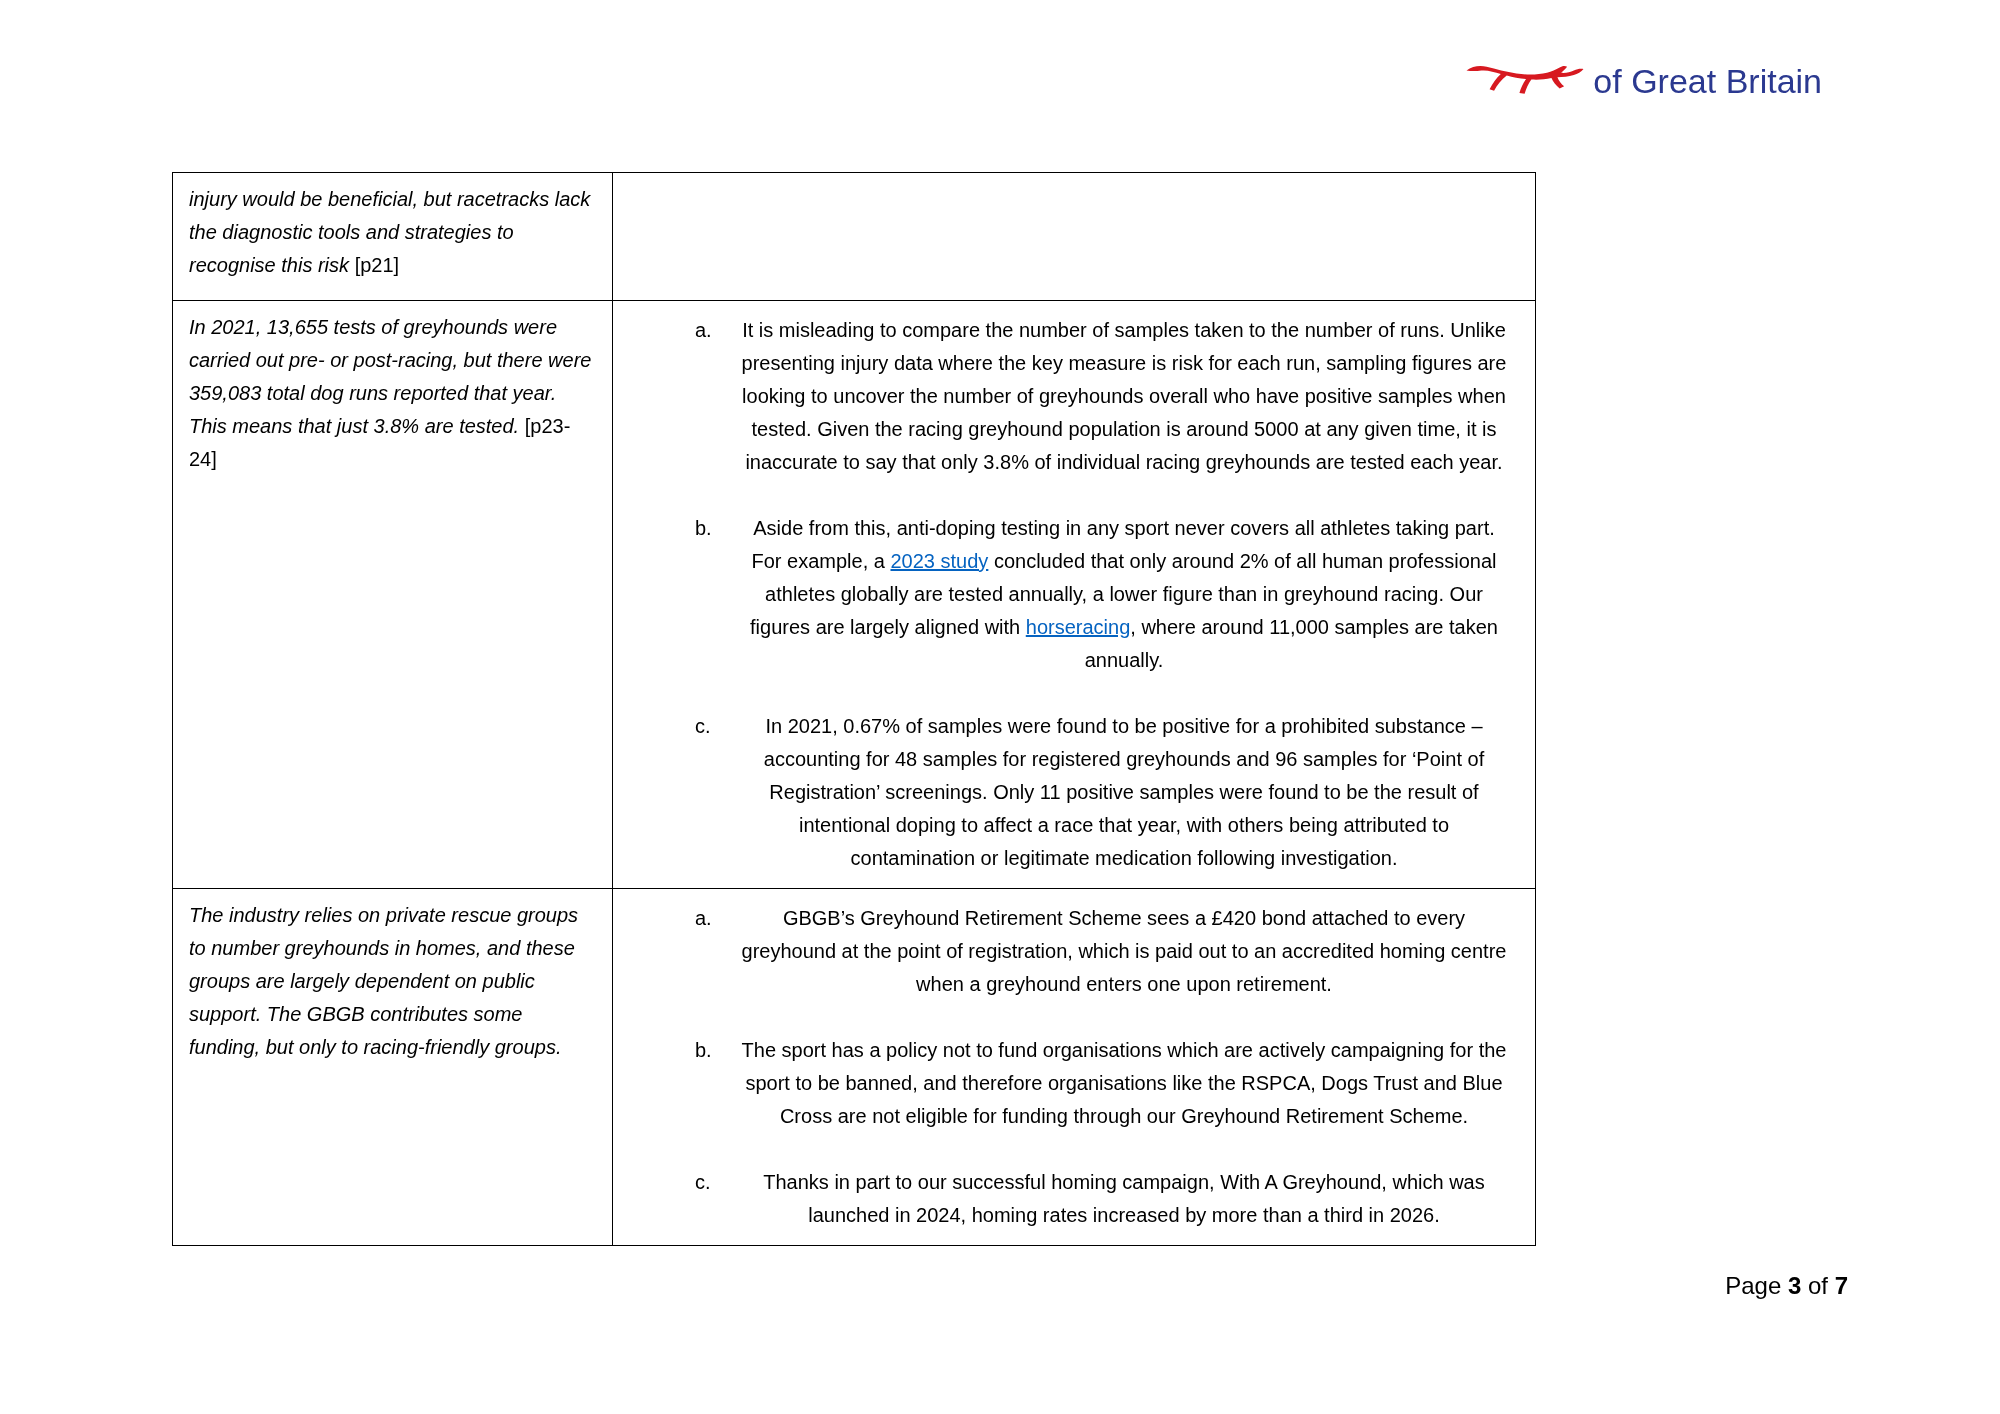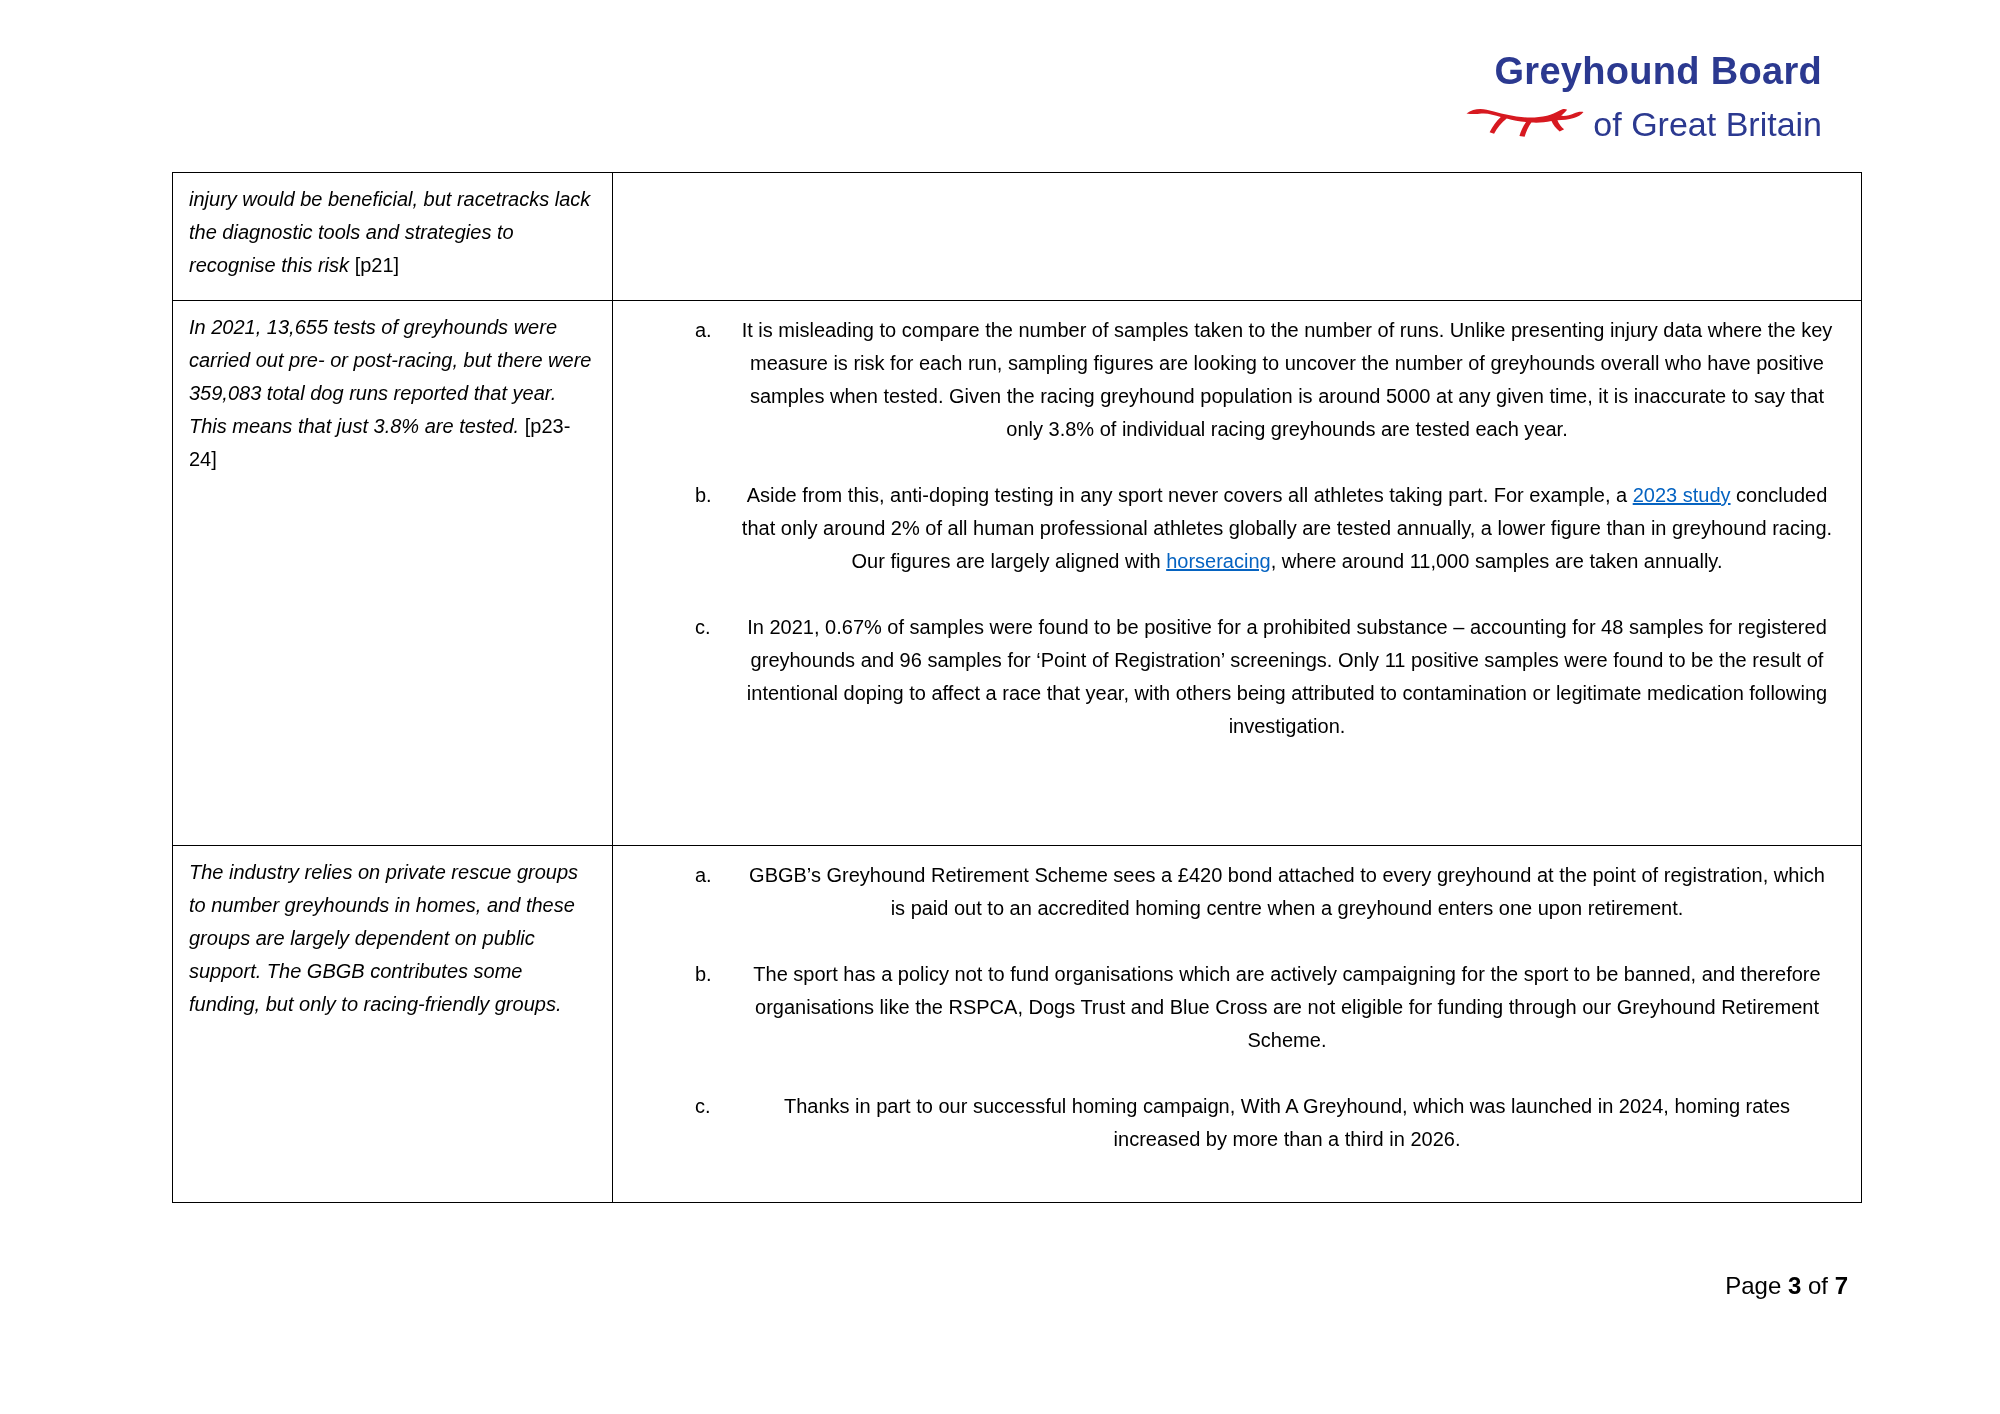--- a/index.html
+++ b/index.html
@@ -12,21 +12,21 @@
 
   
   .logo { position:absolute; top:50px; right:178px; }
   .logo-title { font-size:38px; font-weight:bold; color:var(--blue); letter-spacing:.3px; text-align:right; }
   .logo-sub { display:flex; align-items:center; justify-content:flex-end; gap:8px; margin-top:12px; }
   .logo-dog { width:120px; height:36px; margin-top:-8px; }
   .logo-subtitle { font-size:34px; color:var(--blue); }
 
   
   .doc-table {
-    position:absolute; top:172px; left:172px; width:1690px;
+    position:absolute; top:172px; left:172px; width:1364px;
     border-collapse:collapse; table-layout:fixed;
   }
   .doc-table td { border:1.5px solid #000; vertical-align:top; }
   tr.row-0 { height:128px; }
   tr.row-1 { height:545px; }
   tr.row-2 { height:357px; }
 
   .claim-cell { padding:10px 16px 10px 16px; line-height:33px; }
   .claim-text .seg-italic { font-style:italic; }
   .claim-text .seg-regular { font-style:normal; }
@@ -39,21 +39,20 @@
   a.doc-link { color:var(--link); text-decoration:underline; cursor:pointer; }
 
   
   .footer { position:absolute; top:1272px; right:152px; font-size:24px; color:#000; }
   .footer .pg-bold { font-weight:bold; }
 </style>
 </head>
 <body>
 
 <div class="logo">
-  <div class="logo-title">Greyhound Board</div>
   <div class="logo-sub">
     <svg class="logo-dog" viewBox="0 0 322 92" aria-hidden="true">
       <path d="M4 26 C20 14 40 12 58 16 C84 22 110 30 138 34 C166 38 194 38 220 32 C232 29 244 24 254 18 C260 14 268 12 274 16 C270 22 264 27 258 32 C270 33 282 31 292 26 C302 21 312 20 318 22 C312 30 302 35 292 38 C278 42 262 44 248 44 C252 54 258 62 266 68 L254 74 C244 66 236 56 232 46 C214 50 196 51 178 50 C170 62 164 74 160 88 L146 86 C150 72 156 60 164 49 C146 47 128 44 112 39 C98 50 86 64 78 80 L66 76 C74 60 84 46 96 35 C78 30 60 24 44 26 C30 28 16 28 4 26 Z" fill="#D71920"></path>
     </svg>
     <span class="logo-subtitle">of Great Britain</span>
   </div>
 </div>
 
 <table class="doc-table">
   <colgroup>

